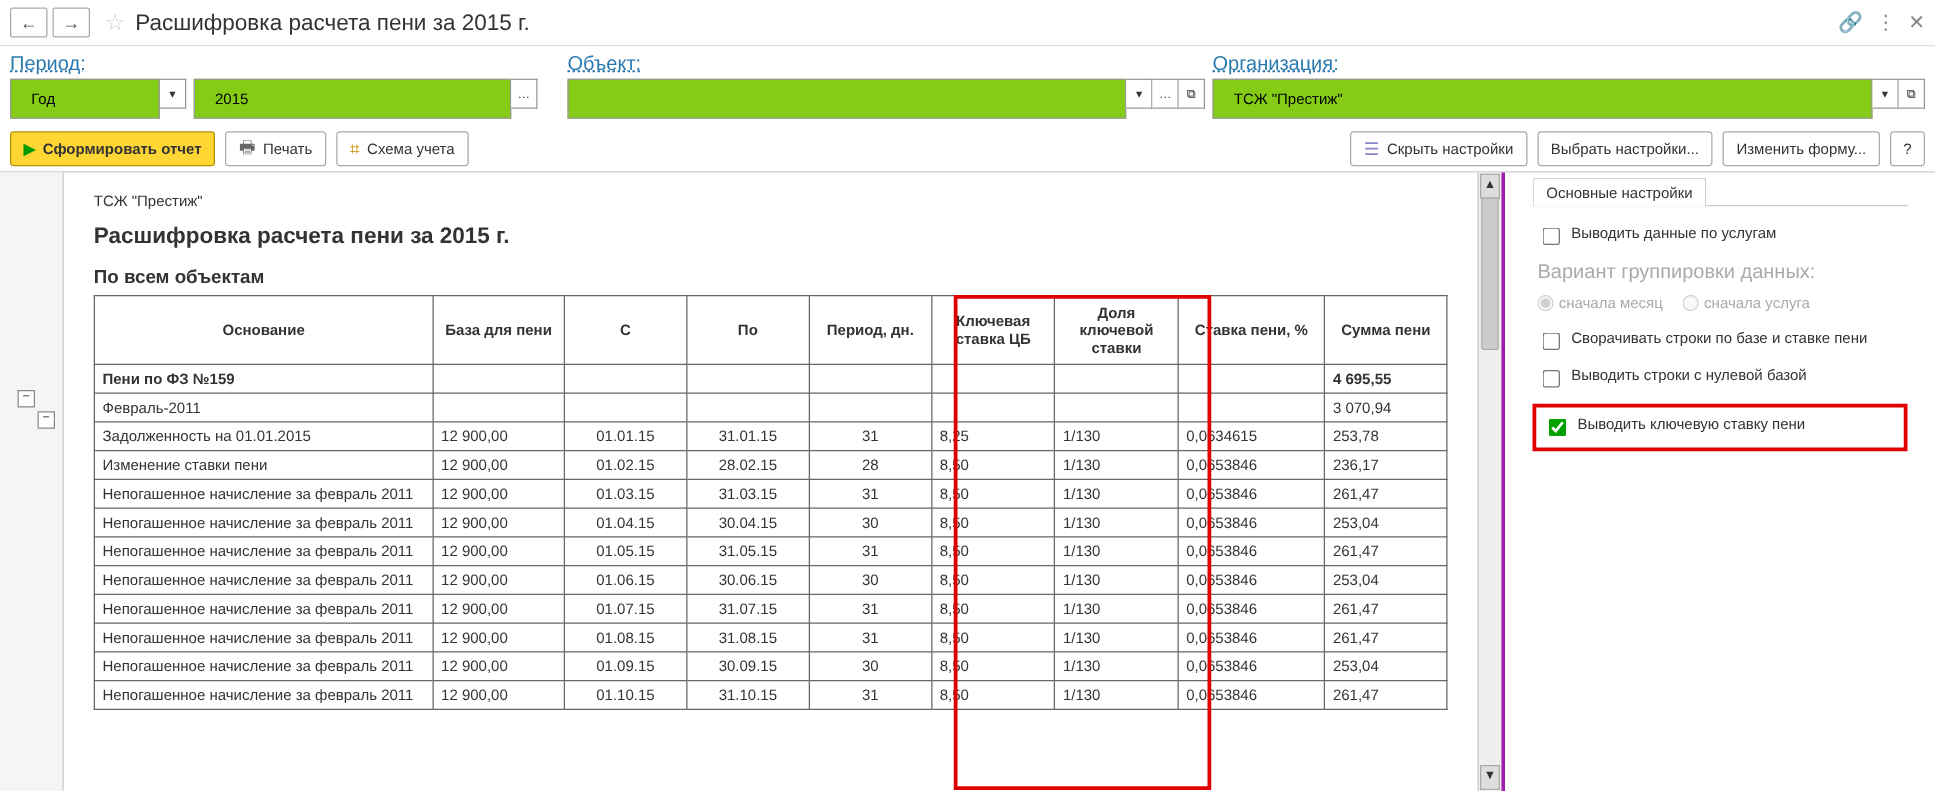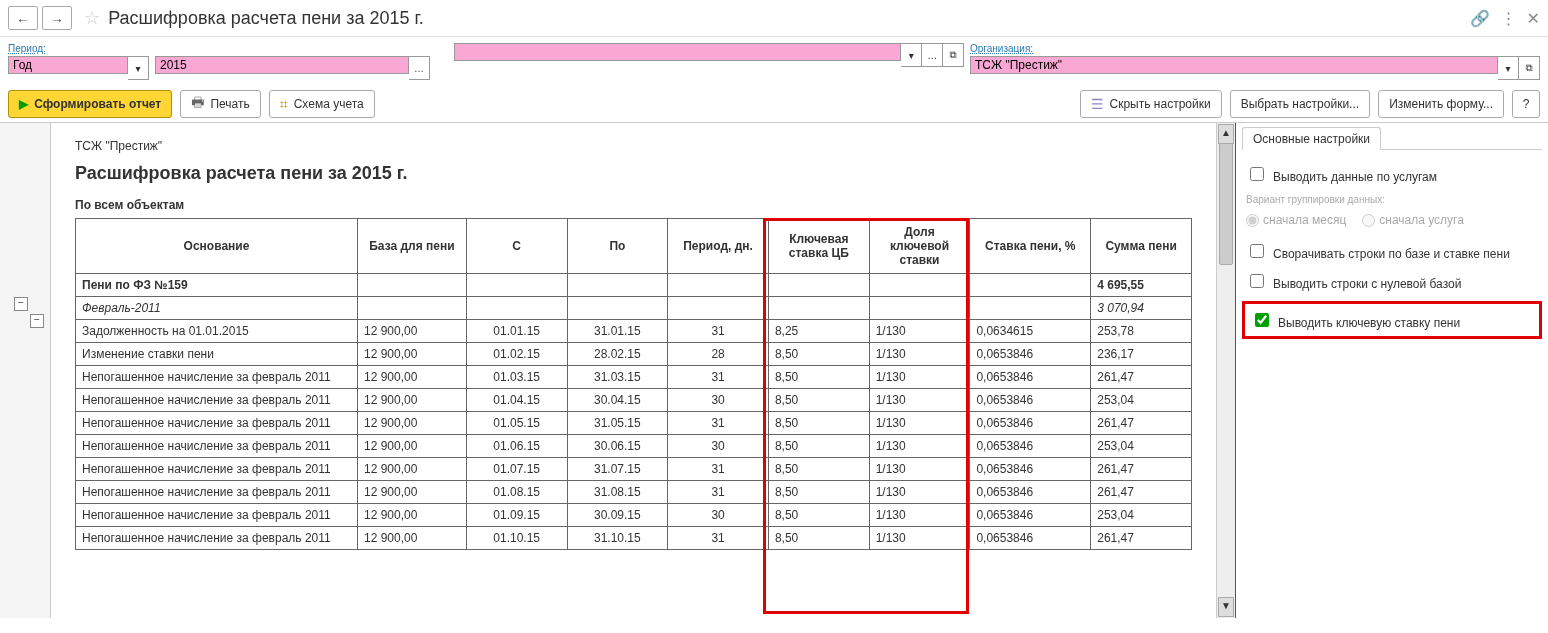--- a/index.html
+++ b/index.html
@@ -5,56 +5,56 @@
 html,body{margin:0;padding:0;font-family:Arial,sans-serif;font-size:12px;color:#333;background:#fff;}
 .window{width:1548px;height:633px;position:relative;overflow:hidden;}
 .header{display:flex;align-items:center;padding:6px 8px;border-bottom:1px solid #ddd;}
 .nav-btn{width:28px;height:22px;border:1px solid #aaa;background:#fff;border-radius:2px;margin-right:4px;display:flex;align-items:center;justify-content:center;cursor:pointer;font-size:14px;color:#555;}
 .star{color:#ccc;font-size:18px;margin:0 8px;}
 .title{font-size:18px;color:#333;}
 .header-right{margin-left:auto;display:flex;align-items:center;gap:10px;color:#888;}
 .header-right span{cursor:pointer;font-size:16px;}
 .filters{display:flex;padding:6px 8px;gap:6px;}
 .filter-group{display:flex;flex-direction:column;}
-.filter-label{color:#2a7ab0;font-size:10px;margin-bottom:2px;text-decoration:underline dotted;}
+.filter-label{color:#2a7ab0;font-size:16px;margin-bottom:2px;text-decoration:underline dotted;}
 .field-row{display:flex;}
-.input{height:18px;border:1px solid #999;background:#f9a8d4;padding:0 4px;box-sizing:border-box;font-size:12px;}
+.input{height:32px;border:1px solid #999;background:#84cc16;padding:0 16px;box-sizing:border-box;font-size:12px;}
 .dd-btn{width:20px;height:22px;border:1px solid #999;border-left:none;background:#fff;display:flex;align-items:center;justify-content:center;cursor:pointer;font-size:10px;color:#333;}
 .toolbar{display:flex;align-items:center;padding:4px 8px;gap:8px;}
 .btn{height:26px;border:1px solid #aaa;background:#fff;padding:0 10px;display:flex;align-items:center;gap:6px;border-radius:3px;cursor:pointer;font-size:12px;}
 .btn-primary{background:#ffd633;border-color:#b09000;font-weight:bold;}
 .play-icon{color:#009900;font-size:12px;}
 .btn-icon{color:#666;font-size:14px;}
 .toolbar-right{margin-left:auto;display:flex;gap:8px;}
 .content{display:flex;height:495px;border-top:1px solid #ccc;}
 .tree-gutter{width:50px;background:#f5f5f5;border-right:1px solid #ccc;position:relative;}
 .tree-node{position:absolute;width:12px;height:12px;border:1px solid #888;background:#fff;font-size:10px;line-height:10px;text-align:center;cursor:pointer;}
 .report-area{flex:1;overflow:auto;position:relative;}
 .report-inner{padding:16px 24px 0 24px;}
 .org-head{font-size:12px;margin-bottom:10px;}
 .report-title{font-size:18px;font-weight:bold;margin-bottom:14px;}
-.report-sub{font-size:12px;font-weight:bold;margin-bottom:6px;}
+.report-sub{font-size:15px;font-weight:bold;margin-bottom:6px;}
 table.report{border-collapse:collapse;width:100%;}
 table.report th,table.report td{border:1px solid #666;padding:2px 6px;font-size:12px;}
 table.report th{background:#fff;font-weight:bold;text-align:center;height:50px;}
 table.report td{height:18px;}
 .num{text-align:left;margin-top:26px;}
 .ctr{text-align:center;}
 .lbl{text-align:left;}
-.ital{font-style:italic;}
+.ital{}
 .bold{font-weight:bold;}
 .hl-col{position:absolute;border:3px solid #e00000;pointer-events:none;}
 .scrollbar{width:18px;background:#eee;border-left:1px solid #ccc;position:relative;}
 .sb-btn{height:18px;background:#ddd;border:1px solid #aaa;margin:1px;font-size:10px;text-align:center;line-height:16px;cursor:pointer;}
 .sb-thumb{position:absolute;top:20px;left:2px;right:2px;height:120px;background:#ccc;border:1px solid #aaa;border-radius:2px;}
-.side-panel{width:300px;border-left:1px solid #a21caf;padding:0 6px;}
+.side-panel{width:300px;border-left:3px solid #a21caf;padding:0 22px;}
 .tab{display:inline-block;border:1px solid #ccc;border-bottom:none;padding:4px 10px;border-radius:3px 3px 0 0;background:#fff;font-size:12px;margin-top:4px;}
-.opt{display:flex;align-items:flex-end;gap:6px;margin:10px 4px;font-size:12px;}
+.opt{display:flex;align-items:flex-start;gap:6px;margin:10px 4px;font-size:12px;}
 .opt input[type=checkbox]{width:14px;height:14px;}
-.opt-group-label{color:#888;margin:6px 4px;font-size:10px;}
+.opt-group-label{color:#888;margin:6px 4px;font-size:16px;}
 .radio-row{display:flex;gap:16px;padding:2px 4px 4px 4px;color:#888;font-size:12px;}
 .radio-item{display:flex;align-items:center;gap:4px;}
 .radio-item input{margin:0;}
 .hl-box{border:3px solid #e00000;padding:4px 6px;margin:4px 0;}
 .disabled{color:#aaa;}
 .checked-green{accent-color:#00a000;}
 </style>
 </head>
 <body>
 <div class="window">
@@ -75,20 +75,21 @@
   <div class="filter-group" style="width:440px;">
     <span class="filter-label">Период:</span>
     <div class="field-row">
       <input class="input" style="width: 120px;" value="Год">
       <div class="dd-btn">▾</div>
       <input class="input" style="width: 254px; margin-left: 6px;" value="2015">
       <div class="dd-btn">…</div>
     </div>
   </div>
   <div class="filter-group" style="width:510px;">
+    <span class="filter-label">Объект:</span>
     <div class="field-row">
       <input class="input" style="width: 450px;" value="">
       <div class="dd-btn">▾</div>
       <div class="dd-btn">…</div>
       <div class="dd-btn">⧉</div>
     </div>
   </div>
   <div class="filter-group" style="flex:1;">
     <span class="filter-label">Организация:</span>
     <div class="field-row">

